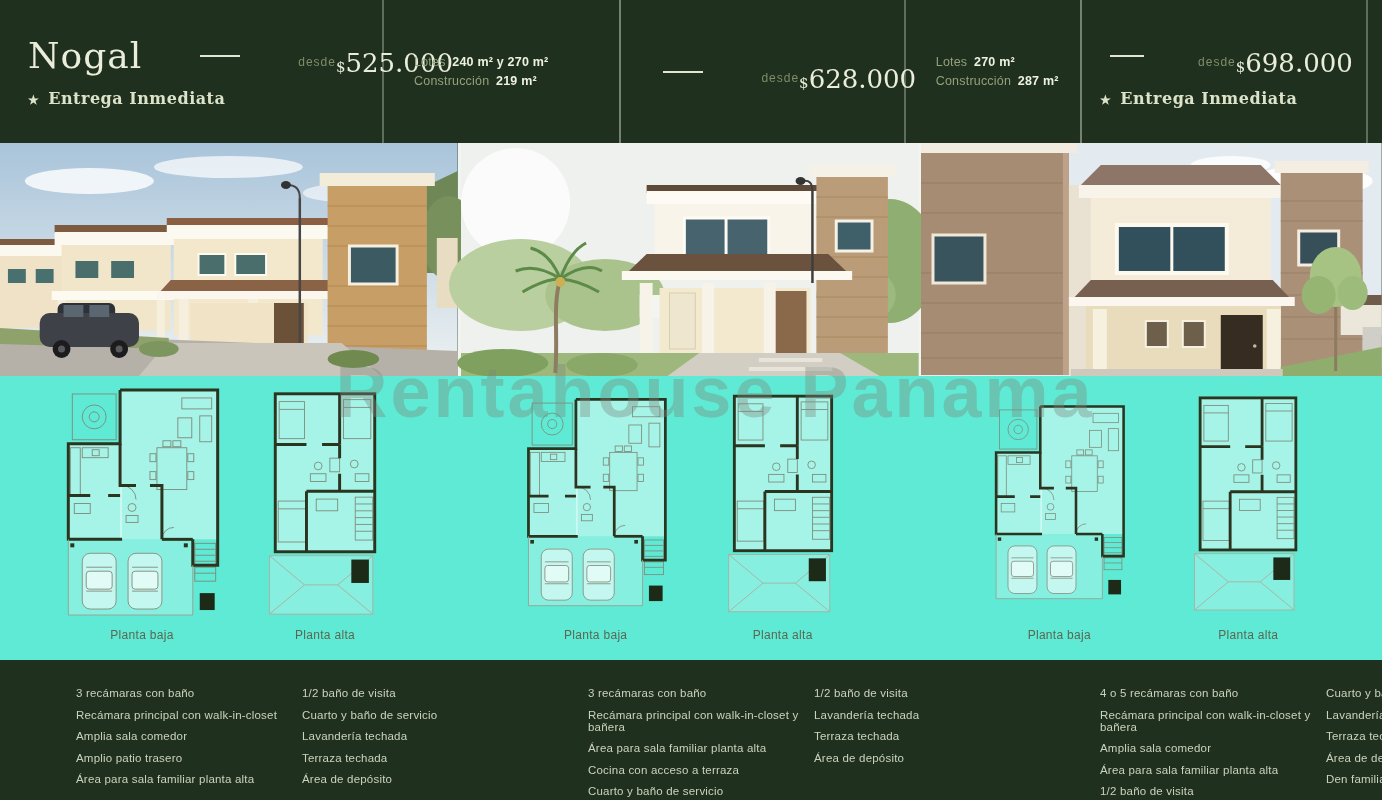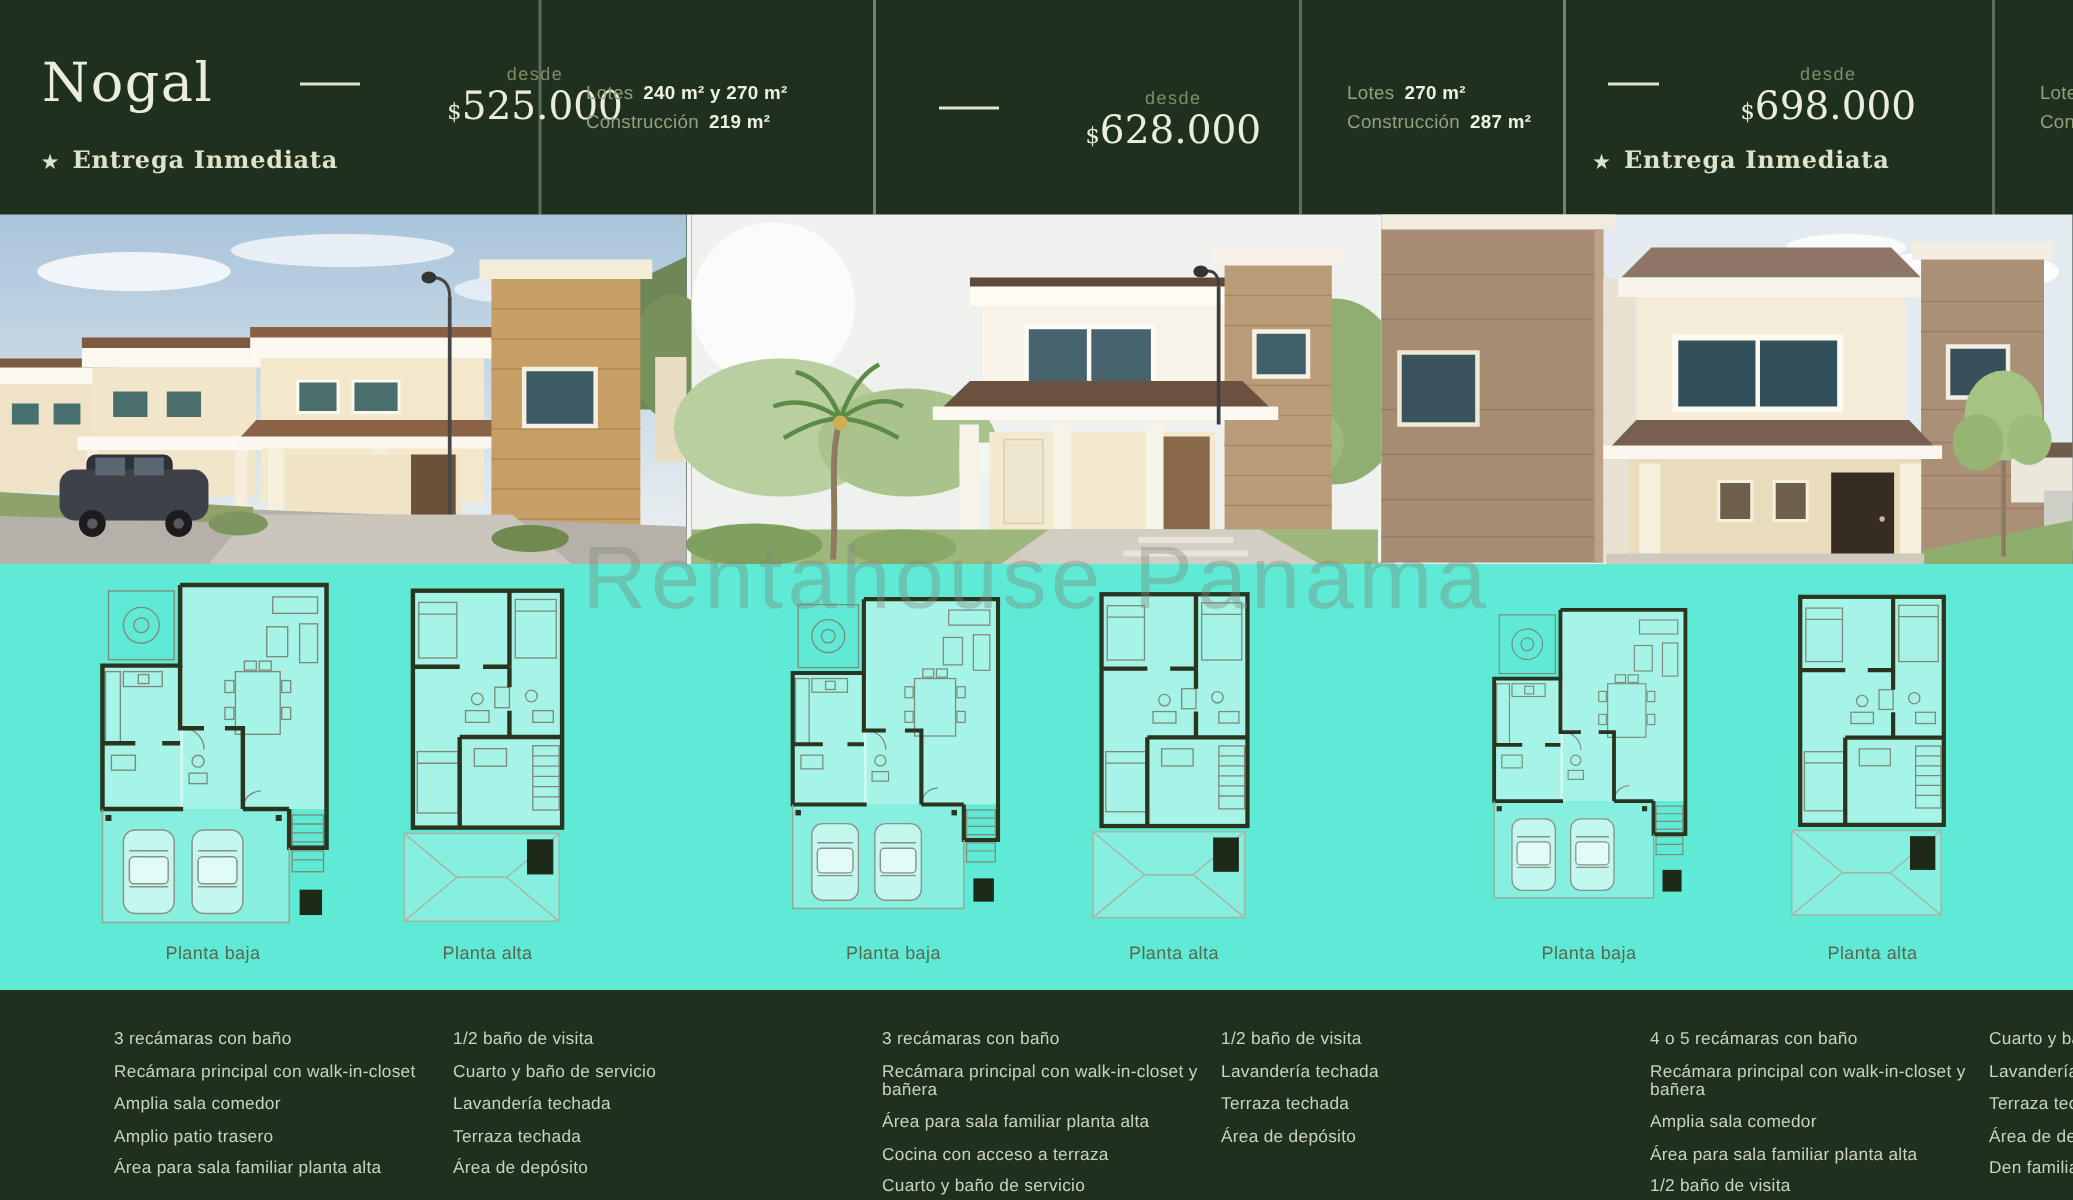--- a/index.html
+++ b/index.html
@@ -12,21 +12,21 @@
   .hdr-col.sep{border-right:2px solid rgba(222,230,217,.45);}
   .hdr-left{width:62%;box-sizing:border-box;display:flex;flex-direction:column;justify-content:center;
             padding-left:28px;border-right:2px solid rgba(214,224,206,.35);}
   .c3 .hdr-left{padding-left:18px;}
   .hdr-right{flex:1;display:flex;flex-direction:column;justify-content:center;padding-left:30px;gap:5px;}
   .title-row{display:flex;align-items:center;gap:44px;}
   .model-name{font-family:"DejaVu Serif",serif;font-size:36px;color:#e9edda;letter-spacing:1px;line-height:1;}
   .c3 .model-name{font-size:31px;}
   .dash{width:40px;height:2px;background:#dfe5cf;margin:0 14px;flex:none;}
   .c3 .dash{width:34px;margin:0 10px;}
-  .price-block{display:flex;flex-direction:column;align-items:center;margin-top:14px;}
+  .price-block{display:flex;flex-direction:row;align-items:center;margin-top:14px;}
   .desde{font-size:12px;color:#7f8d66;letter-spacing:1px;margin-bottom:2px;}
   .price{font-family:"DejaVu Serif",serif;font-size:26px;color:#e9edda;line-height:1;white-space:nowrap;}
   .price .cur{font-size:15px;}
   .badge-row{margin-top:13px;font-family:"DejaVu Serif",serif;font-size:16px;color:#dde3c9;letter-spacing:.5px;font-weight:bold;}
   .badge-row .star{font-size:12px;margin-right:9px;}
   .lot-line{font-size:12.5px;color:#93a07c;letter-spacing:.2px;white-space:nowrap;}
   .lot-line b{color:#edf1e0;font-weight:bold;margin-left:3px;}
 
   
   .photos{position:absolute;top:143px;left:0;width:1382px;height:233px;display:flex;}
@@ -38,23 +38,23 @@
   .plans-band{position:absolute;top:376px;left:0;width:1382px;height:284px;background:#5eead4;display:flex;}
   .plan-col{flex:0 0 33.333%;position:relative;}
   .plan-fig{position:absolute;top:10px;display:flex;flex-direction:column;align-items:center;}
   .plan-fig.baja{left:62px;}
   .plan-fig.alta{left:260px;}
   .plan-svg{display:block;}
   .plan-svg.b{width:160px;height:234px;}
   .plan-svg.a{width:130px;height:234px;}
   .plan-label{font-size:12px;color:#5a6853;margin-top:8px;letter-spacing:.3px;}
 
-  .watermark{position:absolute;top:356px;left:691px;transform:translateX(-50%);
-             font-size:59px;letter-spacing:3px;color:rgba(124,137,123,.38);
-             white-space:nowrap;z-index:5;line-height:1;}
+  .watermark{position:absolute;top:356px;left:715px;transform:translateX(-50%);
+             font-size:72px;letter-spacing:3px;color:rgba(124,137,123,.38);
+             white-space:nowrap;z-index:5;line-height:1;font-weight:bold;}
 
   
   .footer{position:absolute;top:660px;left:16px;width:1382px;height:140px;background:#20301e;display:flex;}
   .foot-col{flex:0 0 33.333%;box-sizing:border-box;padding:27px 0 0 60px;display:flex;}
   .feat-list{list-style:none;margin:0;padding:0;width:226px;}
   .feat-list li{font-size:11.5px;color:#cad3bd;margin-bottom:9.5px;letter-spacing:.2px;}
 
   svg{overflow:visible;}
 </style>
 </head>

